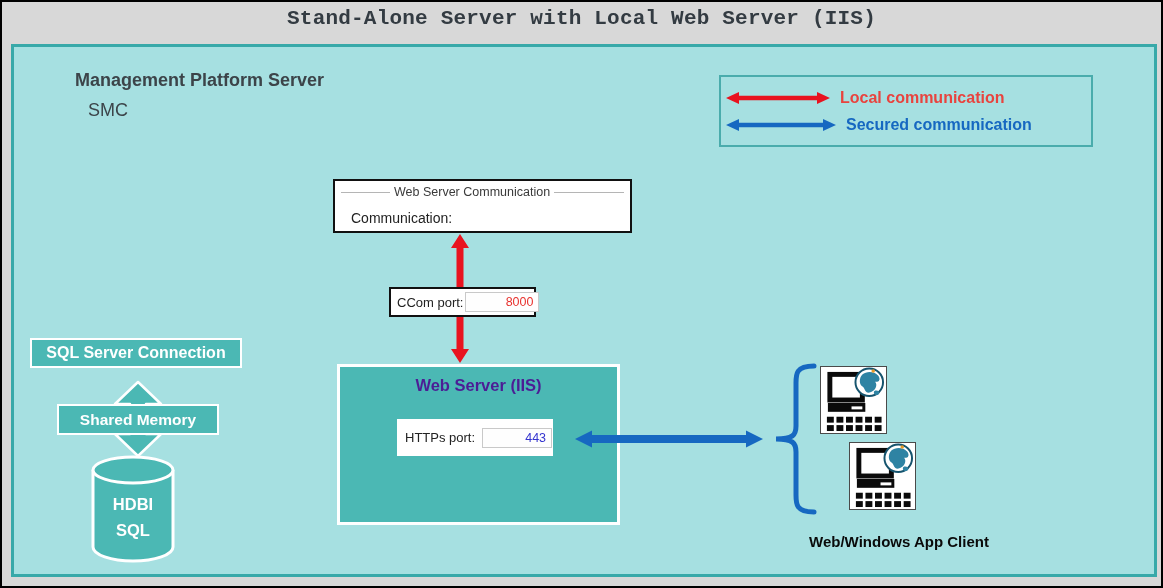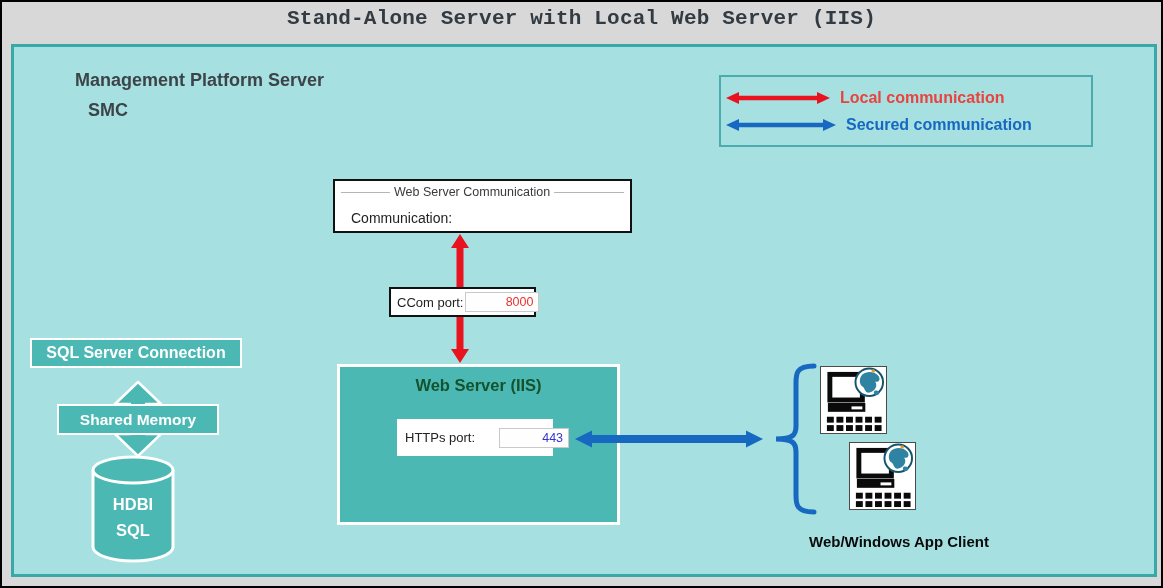--- a/index.html
+++ b/index.html
@@ -10,21 +10,21 @@
   }
   .diagram-title{
     position:absolute;top:5px;left:0;width:100%;text-align:center;
     font-size:21px;font-weight:bold;color:#333b42;letter-spacing:.2px;font-family:Liberation Mono, monospace;
   }
   .main-rect{
     position:absolute;left:9px;top:42px;width:1146px;height:533px;
     background:#a6e0e1;border:3px solid #38a9a9;box-sizing:border-box;z-index:0;
   }
   .platform-name{position:absolute;left:73px;top:68px;font-size:18px;font-weight:bold;color:#3c4449;z-index:2;}
-  .platform-sub{position:absolute;left:86px;top:98px;font-size:18px;font-weight:bold;color:#3c4449;z-index:2;}
+  .platform-sub{position:absolute;left:86px;top:98px;font-size:18px;font-weight:normal;color:#3c4449;z-index:2;}
 
   
   .legend{
     position:absolute;left:717px;top:73px;width:374px;height:72px;
     border:2px solid #4aacac;box-sizing:border-box;z-index:2;
     display:flex;flex-direction:column;justify-content:center;gap:3px;padding-left:4px;
   }
   .legend-row{display:flex;align-items:center;gap:9px;height:24px;}
   .legend-label{font-size:16px;font-weight:bold;white-space:nowrap;}
   .legend-label.red{color:#e8433e;}
@@ -67,24 +67,24 @@
     font-family:"Liberation Sans",sans-serif;
   }
   .port-input.red{width:74px;color:#e8322e;}
   .port-input.blue{width:70px;color:#3434cf;}
 
   
   .iis-box{
     position:absolute;left:335px;top:362px;width:283px;height:161px;
     background:#4bb8b4;border:3px solid #fff;box-sizing:border-box;z-index:2;
   }
-  .iis-title{margin-top:9px;text-align:center;color:#14532d;font-weight:bold;font-size:16.5px;}
+  .iis-title{margin-top:9px;text-align:center;color:#4c1d95;font-weight:bold;font-size:16.5px;}
   .https-panel{
     position:absolute;left:57px;top:52px;width:156px;height:37px;background:#fff;
-    display:flex;align-items:center;padding:0 8px;gap:24px;box-sizing:border-box;
+    display:flex;align-items:center;padding:0 8px;gap:7px;box-sizing:border-box;
   }
 
   
   .teal-box{
     position:absolute;background:#4bb8b4;border:2px solid #fff;box-sizing:border-box;
     display:flex;align-items:center;justify-content:center;color:#fff;font-weight:bold;z-index:2;
   }
   .sql-conn-box{left:28px;top:336px;width:212px;height:30px;font-size:16px;}
   .shared-box{left:55px;top:402px;width:162px;height:31px;font-size:15.5px;z-index:3;}
 

